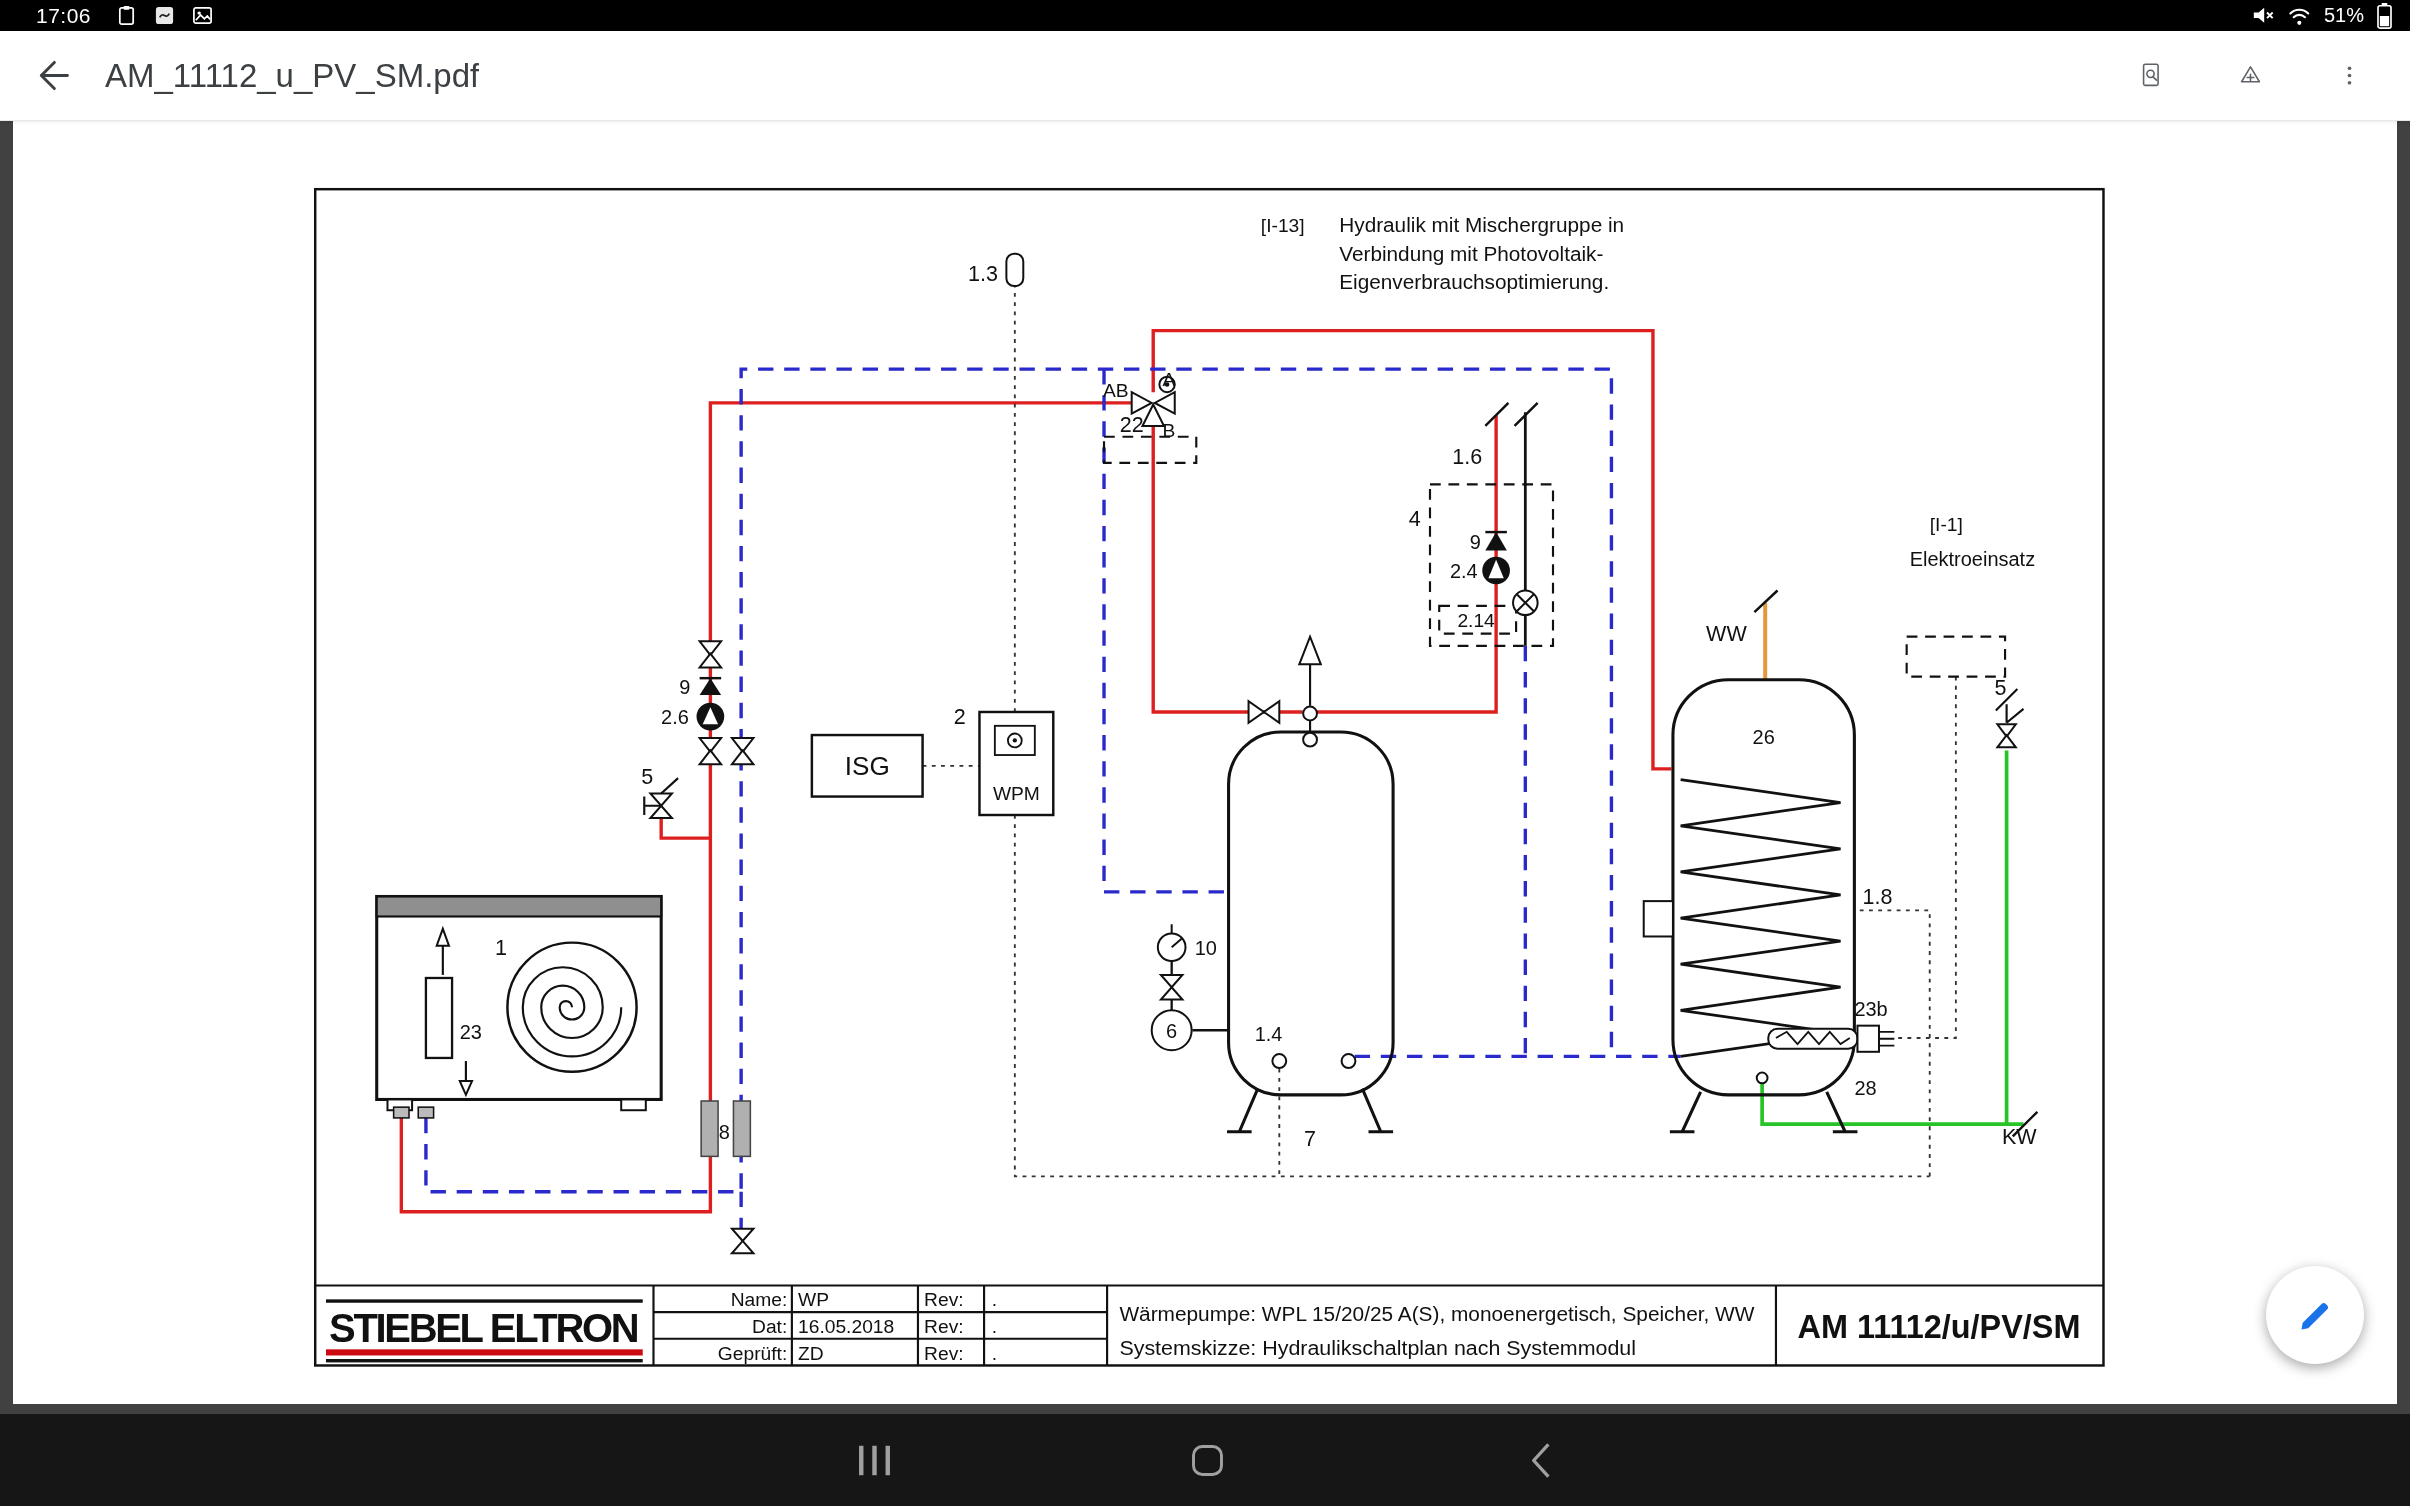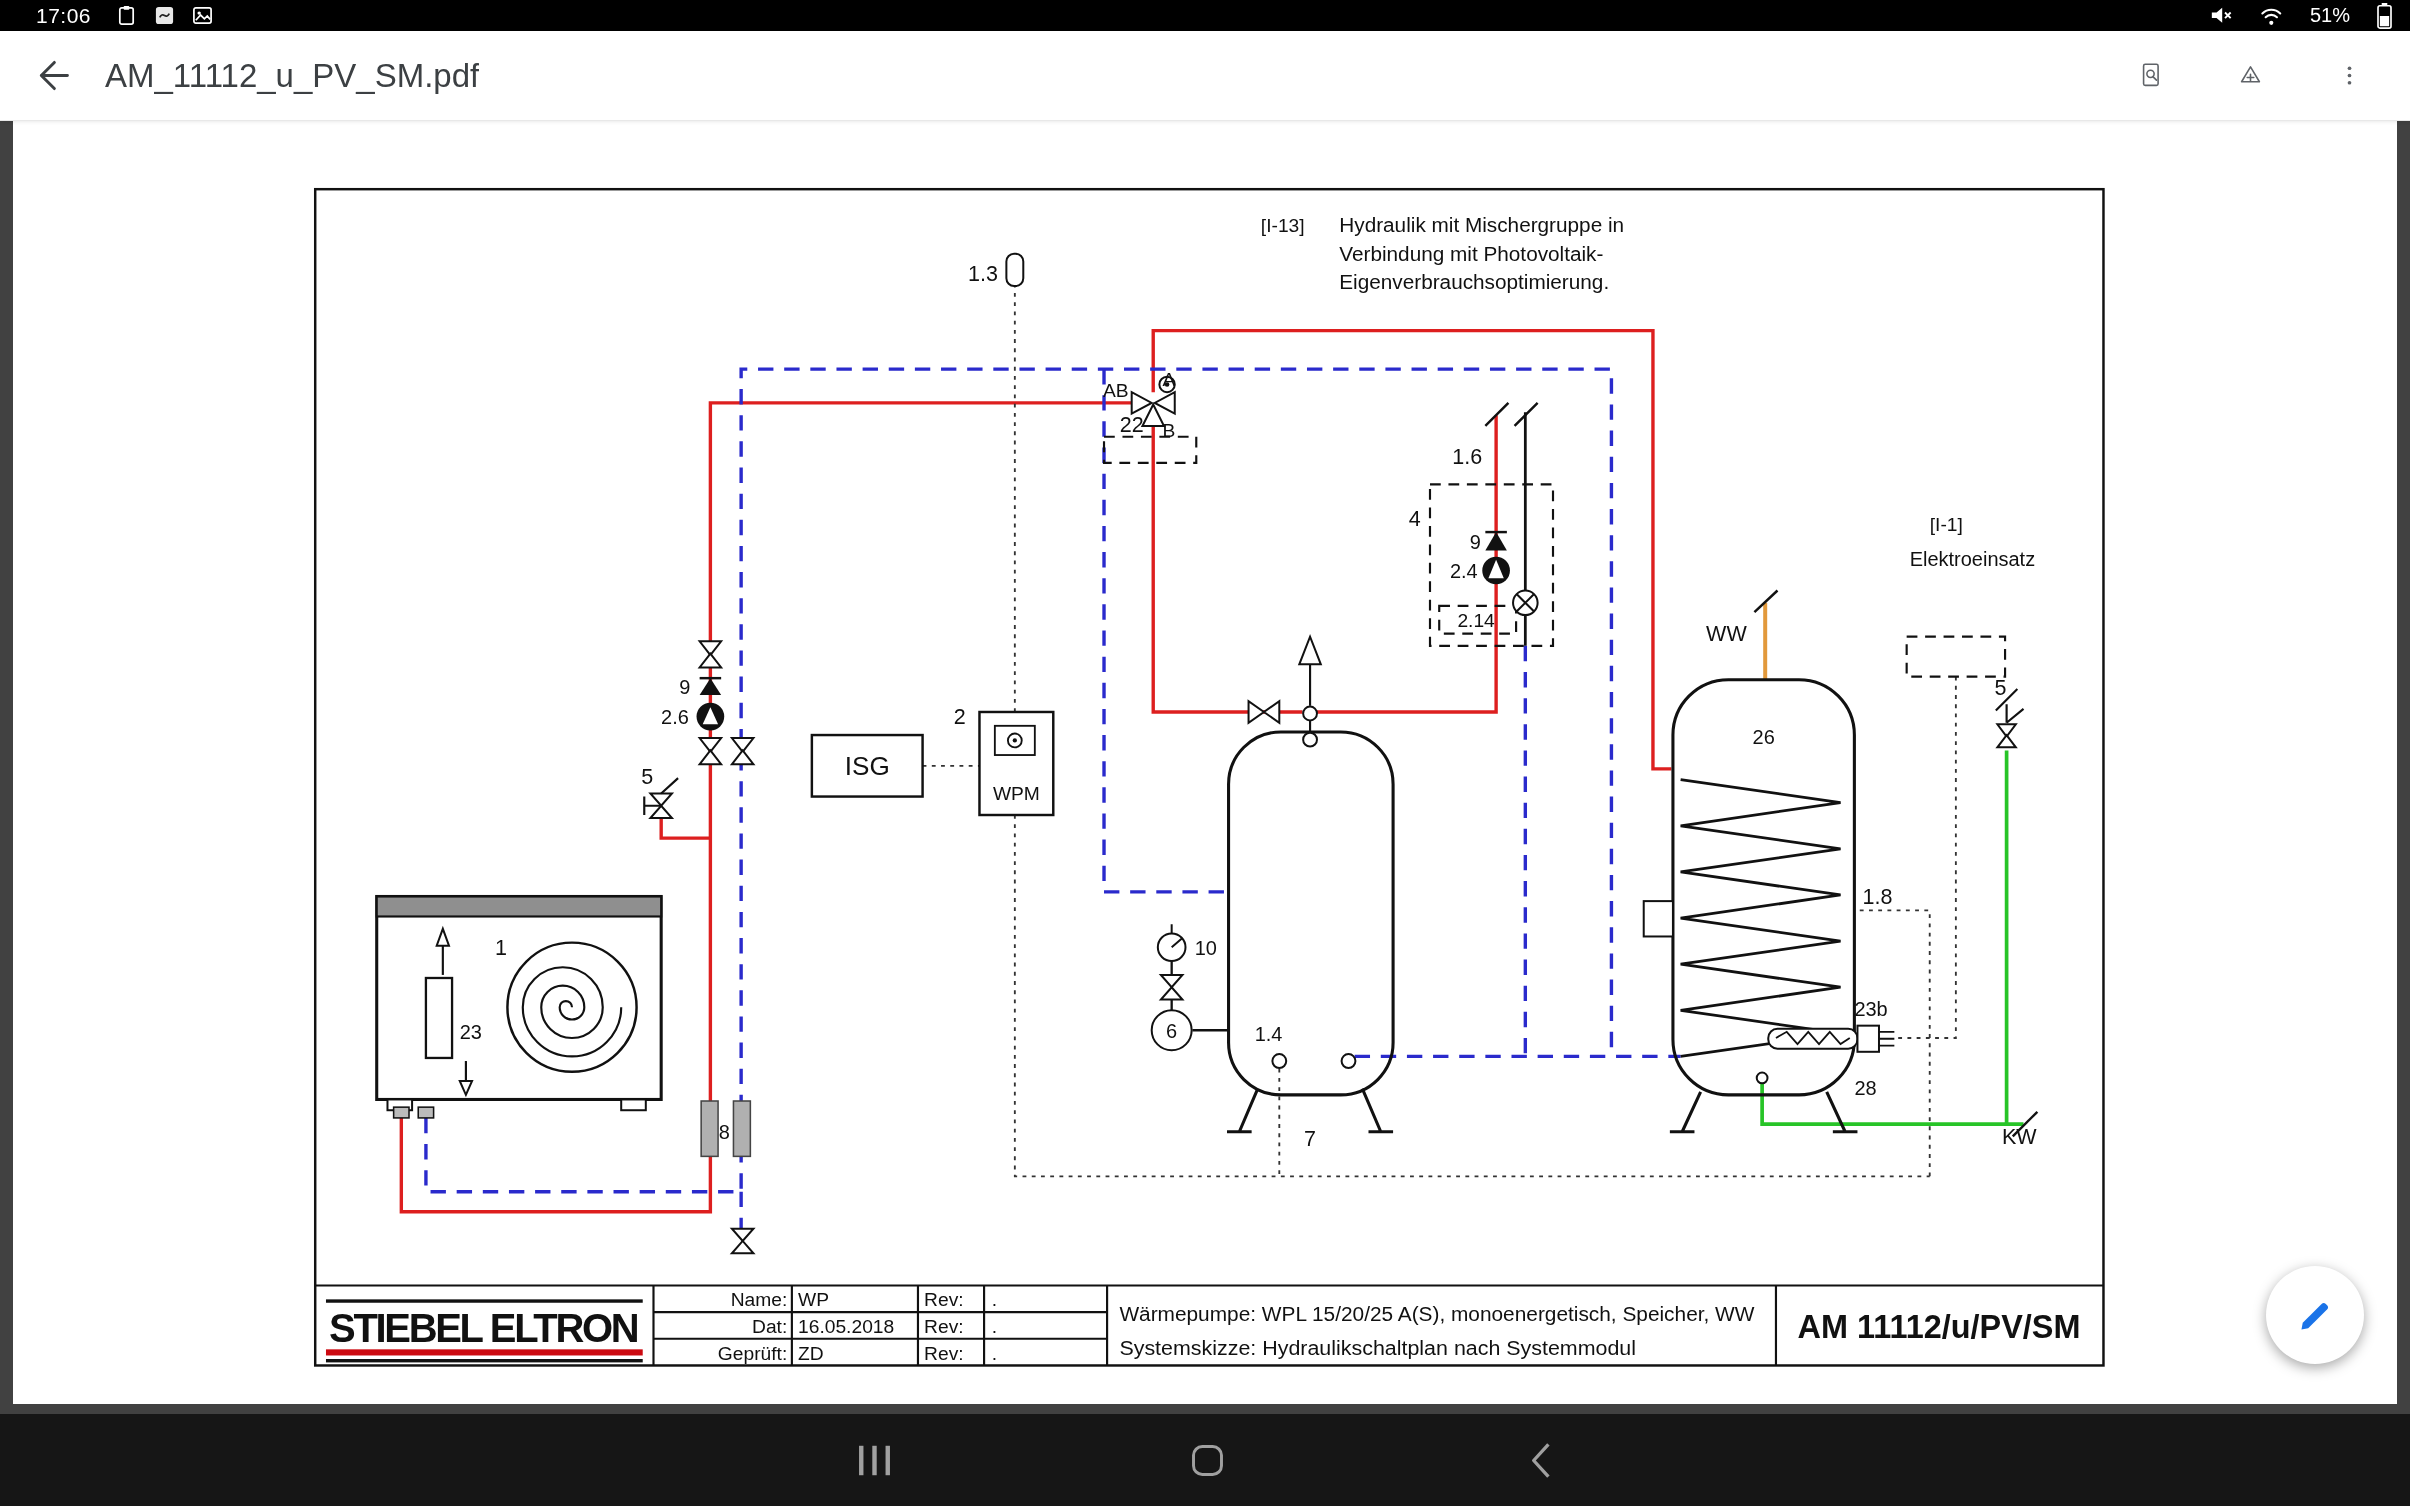--- a/index.html
+++ b/index.html
@@ -4,21 +4,21 @@
 <style>
   html,body{margin:0;padding:0;background:#222;}
   #screen{position:relative;width:2411px;height:1507px;overflow:hidden;
           background:#414141;font-family:"Liberation Sans",sans-serif;}
 
   
   #status-bar{position:absolute;top:0;left:0;width:2411px;height:31px;background:#000;
               z-index:10;display:flex;align-items:center;color:#fff;}
   #status-bar .time{font-size:21px;margin-left:36px;letter-spacing:0.5px;}
   .sb-icons{display:flex;align-items:center;gap:17px;margin-left:24.5px;}
-  .sb-right{margin-left:auto;display:flex;align-items:center;gap:27px;margin-right:19px;}
+  .sb-right{margin-left:auto;display:flex;align-items:center;gap:13px;margin-right:19px;}
   #status-bar .pct{font-size:20px;}
 
   
   #app-bar{position:absolute;top:31px;left:0;width:2411px;height:89px;background:#fff;
            z-index:10;display:flex;align-items:center;border-bottom:0.9px solid #e8e8e8;
            box-shadow:0 0.9px 4.7px rgba(0,0,0,.12);}
   #back-btn{width:75px;height:75px;margin-left:15px;display:flex;align-items:center;
             justify-content:center;background:none;border:none;cursor:pointer;}
   #doc-title{font-size:33px;color:#3c4043;margin-left:15px;white-space:nowrap;
              overflow:hidden;text-overflow:ellipsis;max-width:1695px;}

